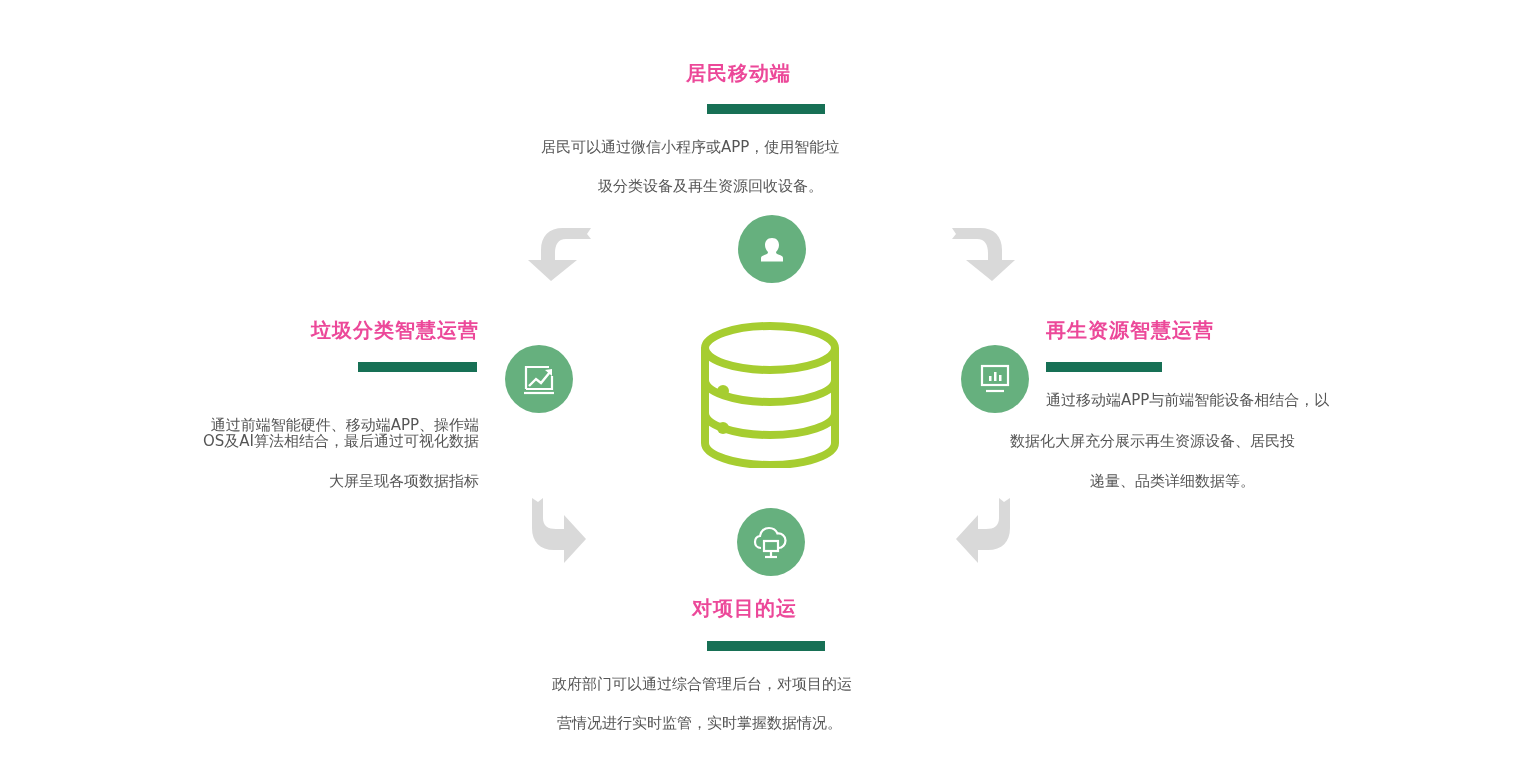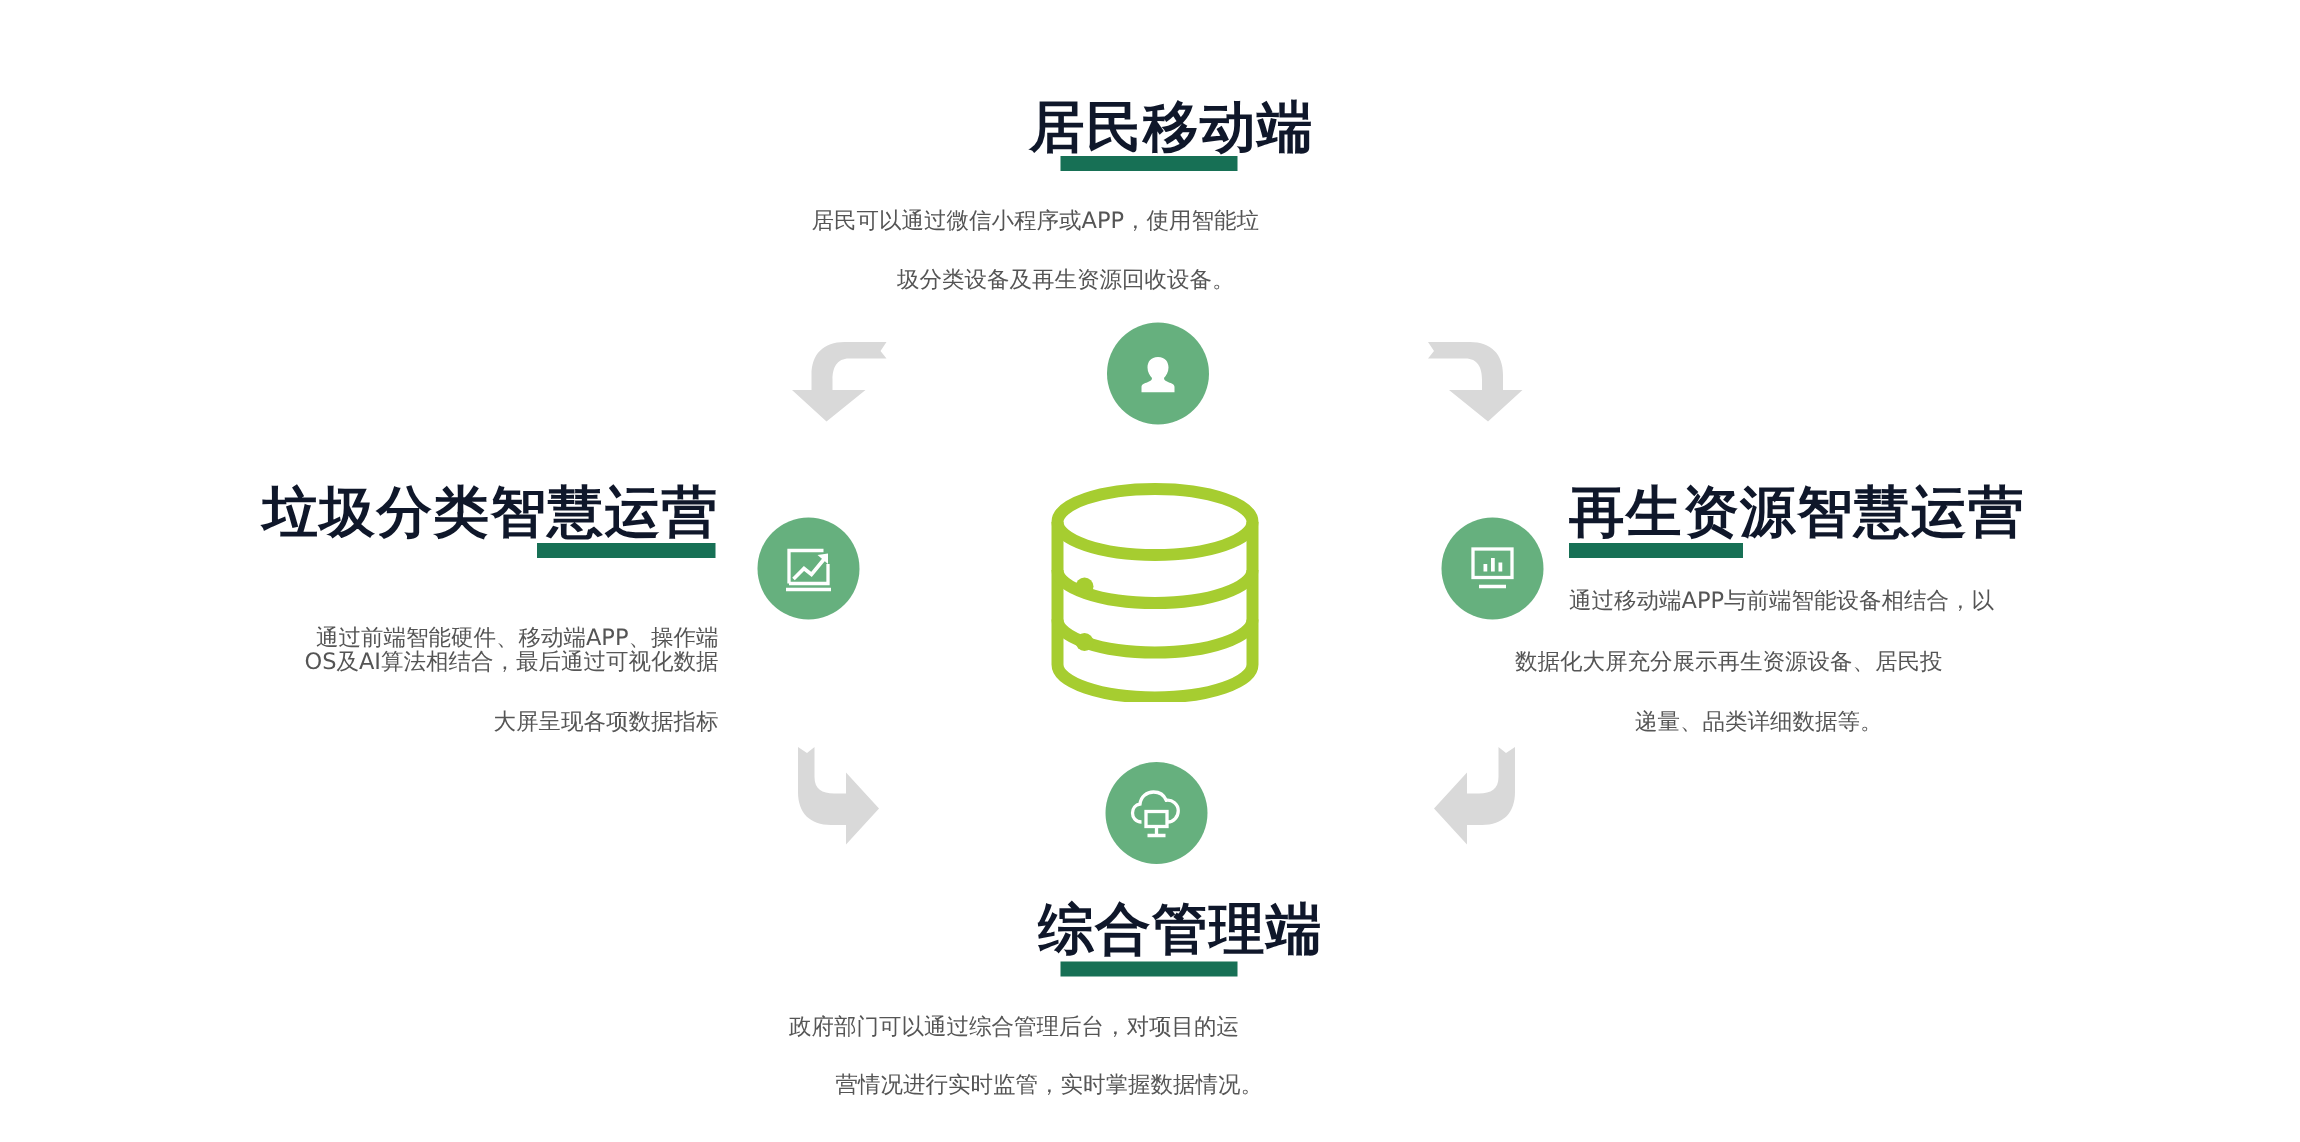--- a/index.html
+++ b/index.html
@@ -1,17 +1,17 @@
 <!DOCTYPE html>
 <html><head>
 <meta charset="utf-8">
 <style>
   html,body{margin:0;padding:0;background:#fff;}
   body{width:1533px;height:761px;position:relative;overflow:hidden;font-family:"DejaVu Sans","Liberation Sans",sans-serif;}
-  .title{position:absolute;font-weight:bold;color:#0f172a;font-size:37px;letter-spacing:1px;white-space:nowrap;}
+  .title{position:absolute;font-weight:bold;color:#ec4899;font-size:20px;letter-spacing:1px;white-space:nowrap;}
   .bar{position:absolute;height:10px;background:#177055;}
   .desc{position:absolute;color:#555;font-size:15px;line-height:40px;white-space:nowrap;}
   .circle{position:absolute;width:68px;height:68px;border-radius:50%;background:#66b07e;}
   .circle svg{position:absolute;left:0;top:0;}
   .arrow{position:absolute;}
 </style>
 </head>
 <body>
 
 <div class="title" style="left:686px;top:60px;">居民移动端</div>
@@ -72,23 +72,23 @@
 
 <div class="circle" style="left:737px;top:508px;">
   <svg width="68" height="68" viewBox="0 0 68 68">
     <path d="M24 40c-4 0-6-3-6-6 0-3 2-5.5 5-6 .5-5 4.5-8 9-8 4 0 7 2 8.5 5.5 4-.5 8 2.5 8 7 0 4-3 7.5-7 7.5" fill="none" stroke="#fff" stroke-width="2.2"></path>
     <rect x="27" y="33" width="14" height="10" fill="none" stroke="#fff" stroke-width="2.2"></rect>
     <line x1="34" y1="43" x2="34" y2="48" stroke="#fff" stroke-width="2.2"></line>
     <line x1="28" y1="49" x2="40" y2="49" stroke="#fff" stroke-width="2.2"></line>
   </svg>
 </div>
 
-<div class="title" style="left:692px;top:595px;">综合管理端</div>
+<div class="title" style="left:692px;top:595px;">对项目的运</div>
 <div class="bar" style="left:707px;top:641px;width:118px;"></div>
-<div class="desc" style="left:526px;top:664px;">政府部门可以通过综合管理后台，对项目的运</div>
+<div class="desc" style="left:552px;top:664px;">政府部门可以通过综合管理后台，对项目的运</div>
 <div class="desc" style="left:557px;top:703px;">营情况进行实时监管，实时掌握数据情况。</div>
 
 <svg class="arrow" style="left:525px;top:225px;" width="70" height="60" viewBox="0 0 70 60">
   <path d="M66 3H38c-14 0-22 8-22 22v10H3l23 21 26-21H30V28c0-8 3-14 11-14h25l-4-5z" fill="#d9d9d9"></path>
 </svg>
 <svg class="arrow" style="left:948px;top:225px;" width="70" height="60" viewBox="0 0 70 60">
   <path d="M4 3h28c14 0 22 8 22 22v10h13L44 56 18 35h22V28c0-8-3-14-11-14H4l4-5z" fill="#d9d9d9"></path>
 </svg>
 <svg class="arrow" style="left:528px;top:496px;" width="62" height="70" viewBox="0 0 62 70">
   <path d="M4 2v30c0 14 8 22 22 22h10v13l22-24L36 19v14H28c-8 0-13-3-13-11V2l-5 4z" fill="#d9d9d9"></path>

